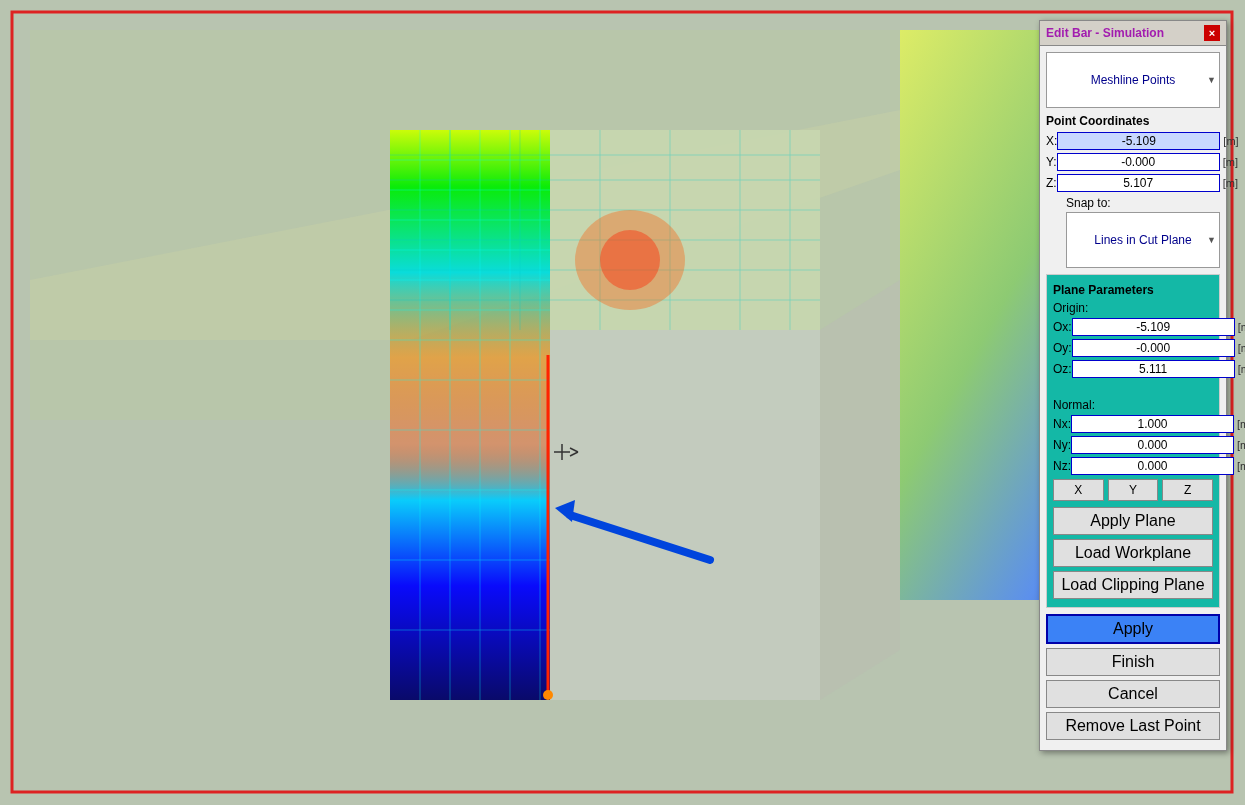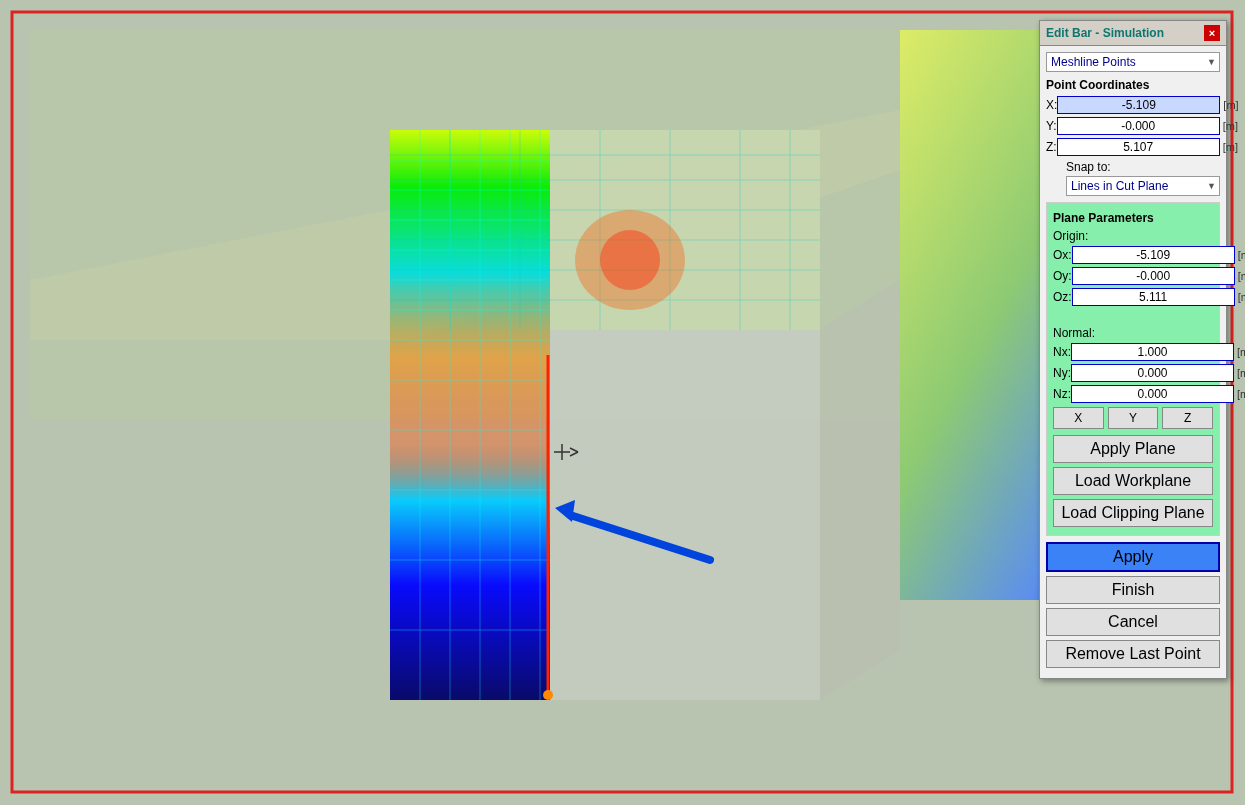--- a/index.html
+++ b/index.html
@@ -38,21 +38,21 @@
       border-bottom: 1px solid #888;
       padding: 4px 6px;
       display: flex;
       align-items: center;
       justify-content: space-between;
     }
 
     #panel-title {
       font-size: 12px;
       font-weight: bold;
-      color: #0f766e;
+      color: #a21caf;
     }
 
     #panel-close {
       background: #cc0000;
       color: #fff;
       border: none;
       width: 16px;
       height: 16px;
       font-size: 11px;
       cursor: pointer;
@@ -70,26 +70,27 @@
     .dropdown-row {
       display: flex;
       align-items: center;
       margin-bottom: 6px;
     }
 
     .panel-dropdown {
       width: 100%;
       background: #fff;
       border: 1px solid #999;
-      padding: 2px 4px;
+      padding: 20px 4px;
       font-size: 12px;
       color: #00008b;
       appearance: none;
       cursor: pointer;
       position: relative;
+      text-align: center;
     }
 
     .dropdown-wrapper {
       position: relative;
       width: 100%;
     }
 
     .dropdown-wrapper::after {
       content: '▼';
       position: absolute;
@@ -153,21 +154,21 @@
     }
 
     .snap-label {
       font-size: 12px;
       color: #000;
       margin-bottom: 2px;
     }
 
     
     .plane-section {
-      background: #86efac;
+      background: #14b8a6;
       border: 1px solid #ccc;
       padding: 4px 6px;
       margin-bottom: 6px;
     }
 
     
     .xyz-row {
       display: flex;
       gap: 4px;
       margin-bottom: 6px;

